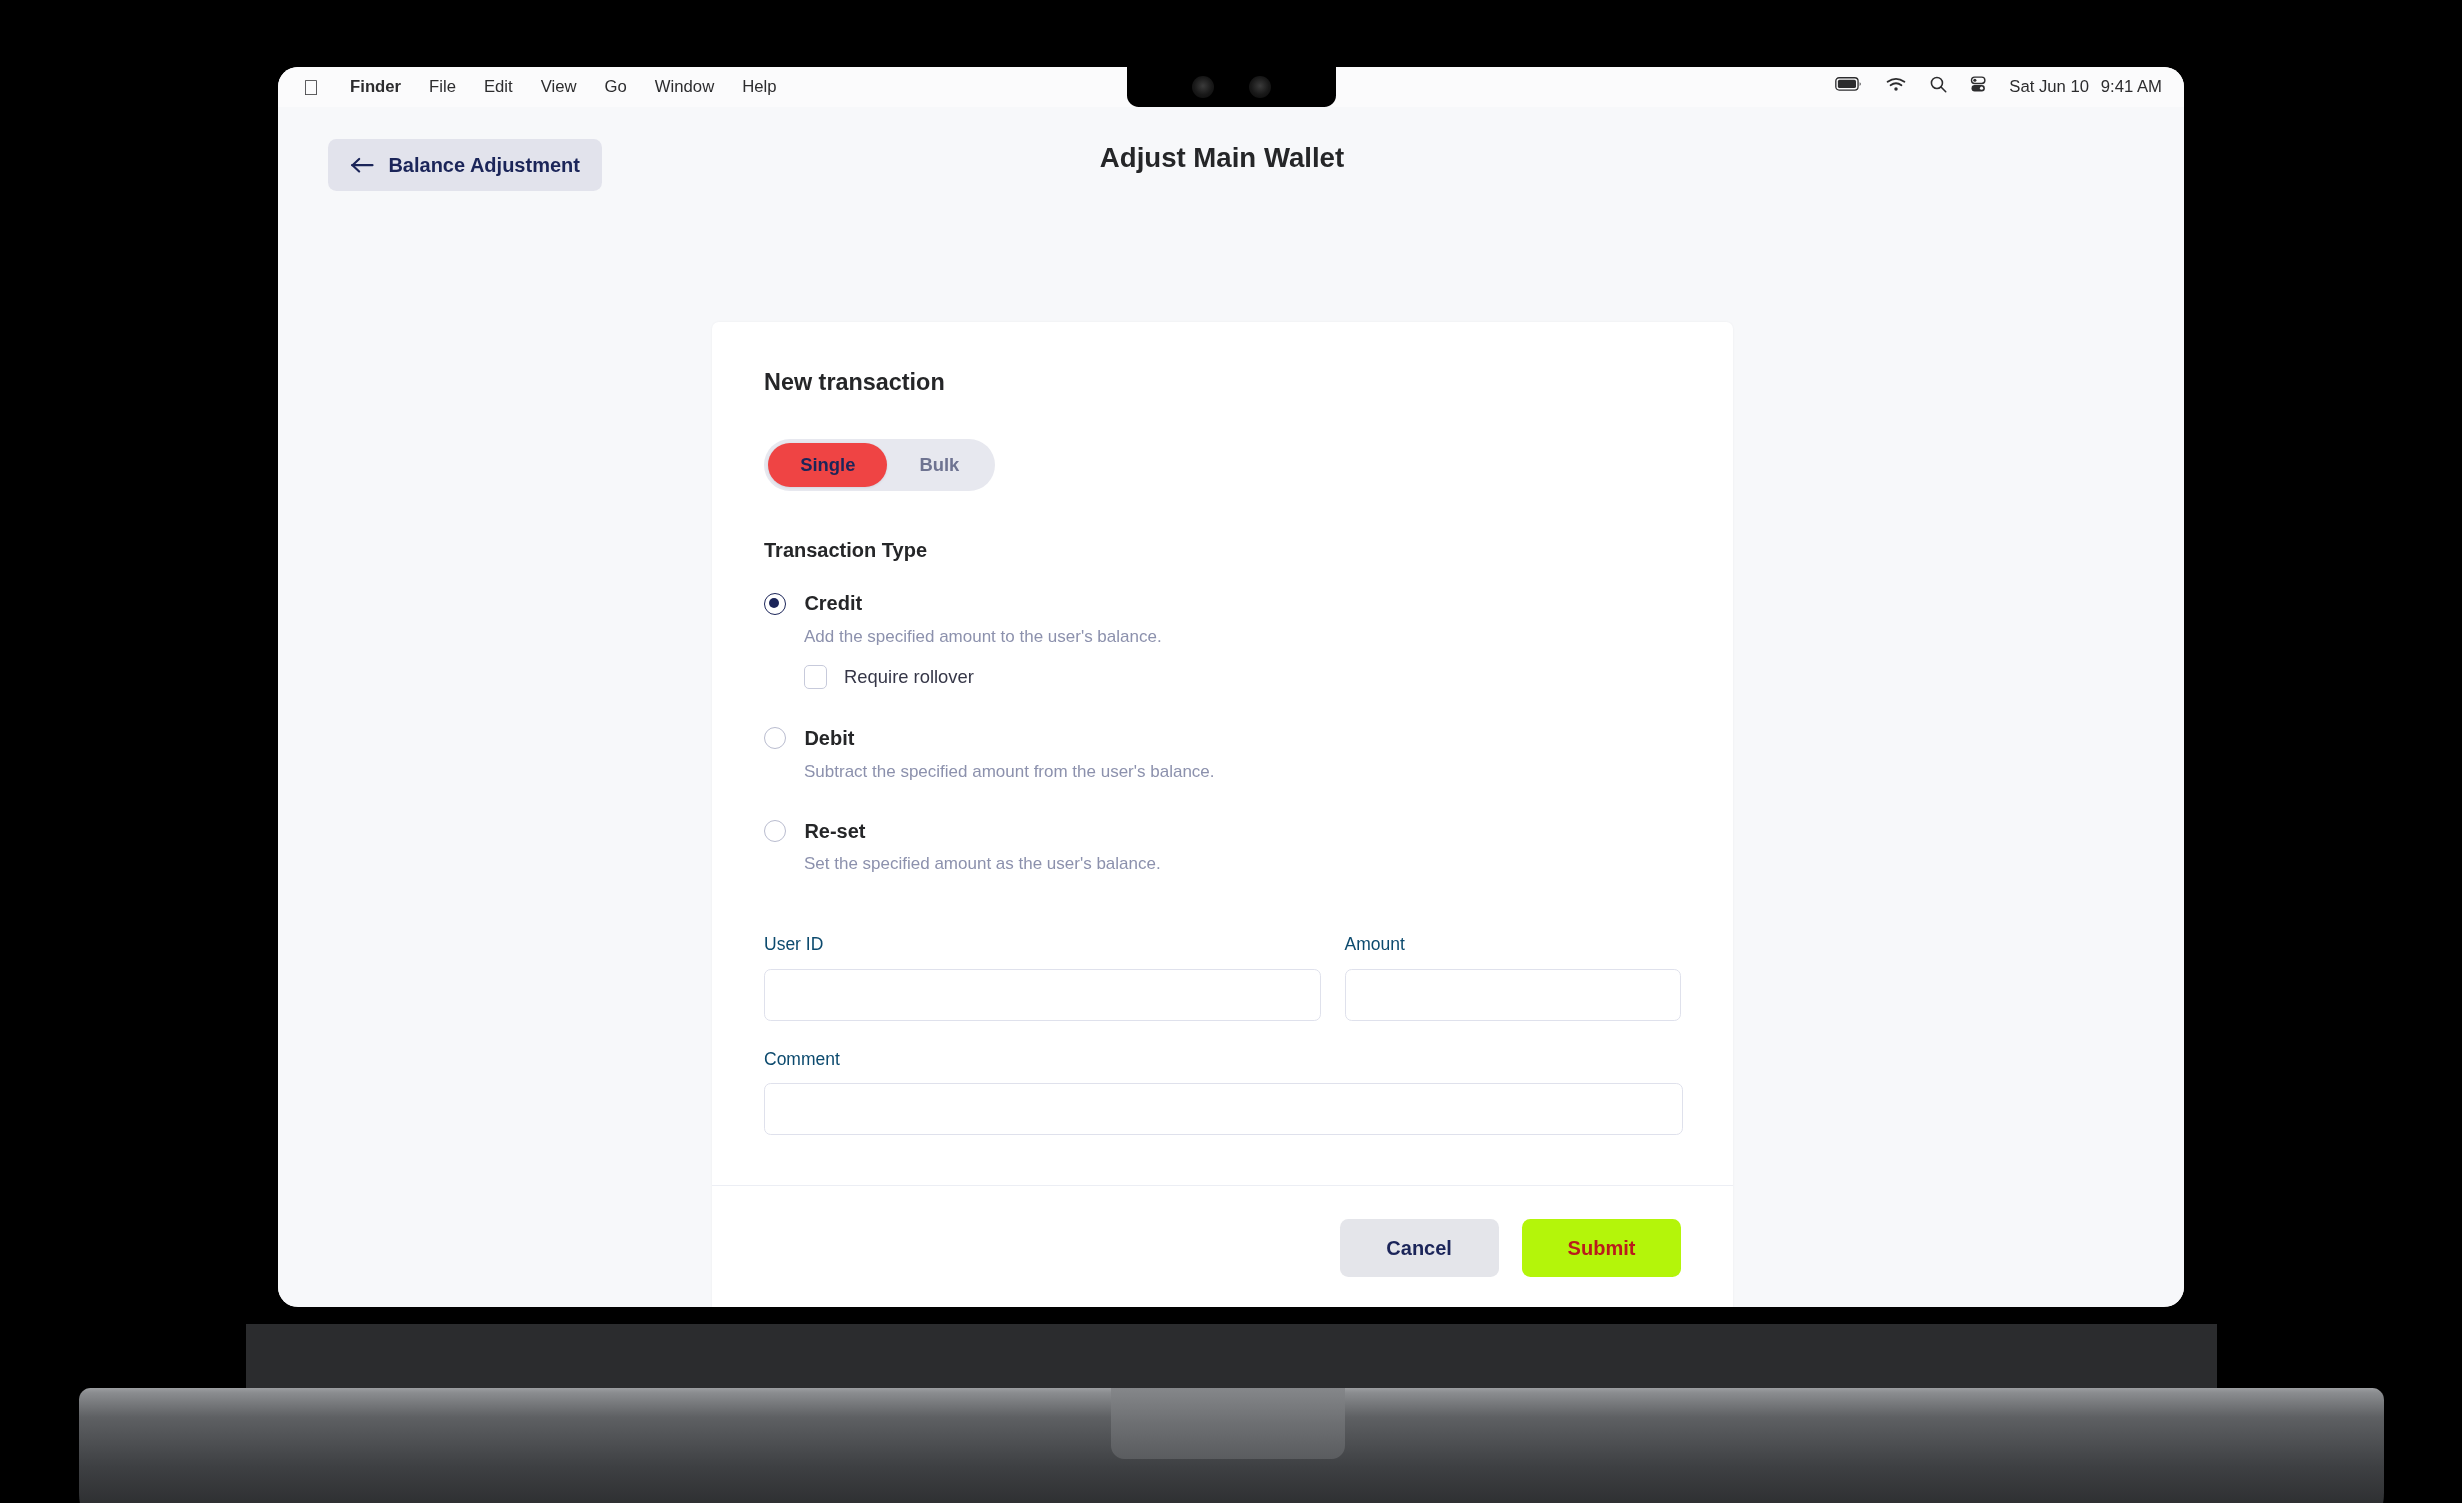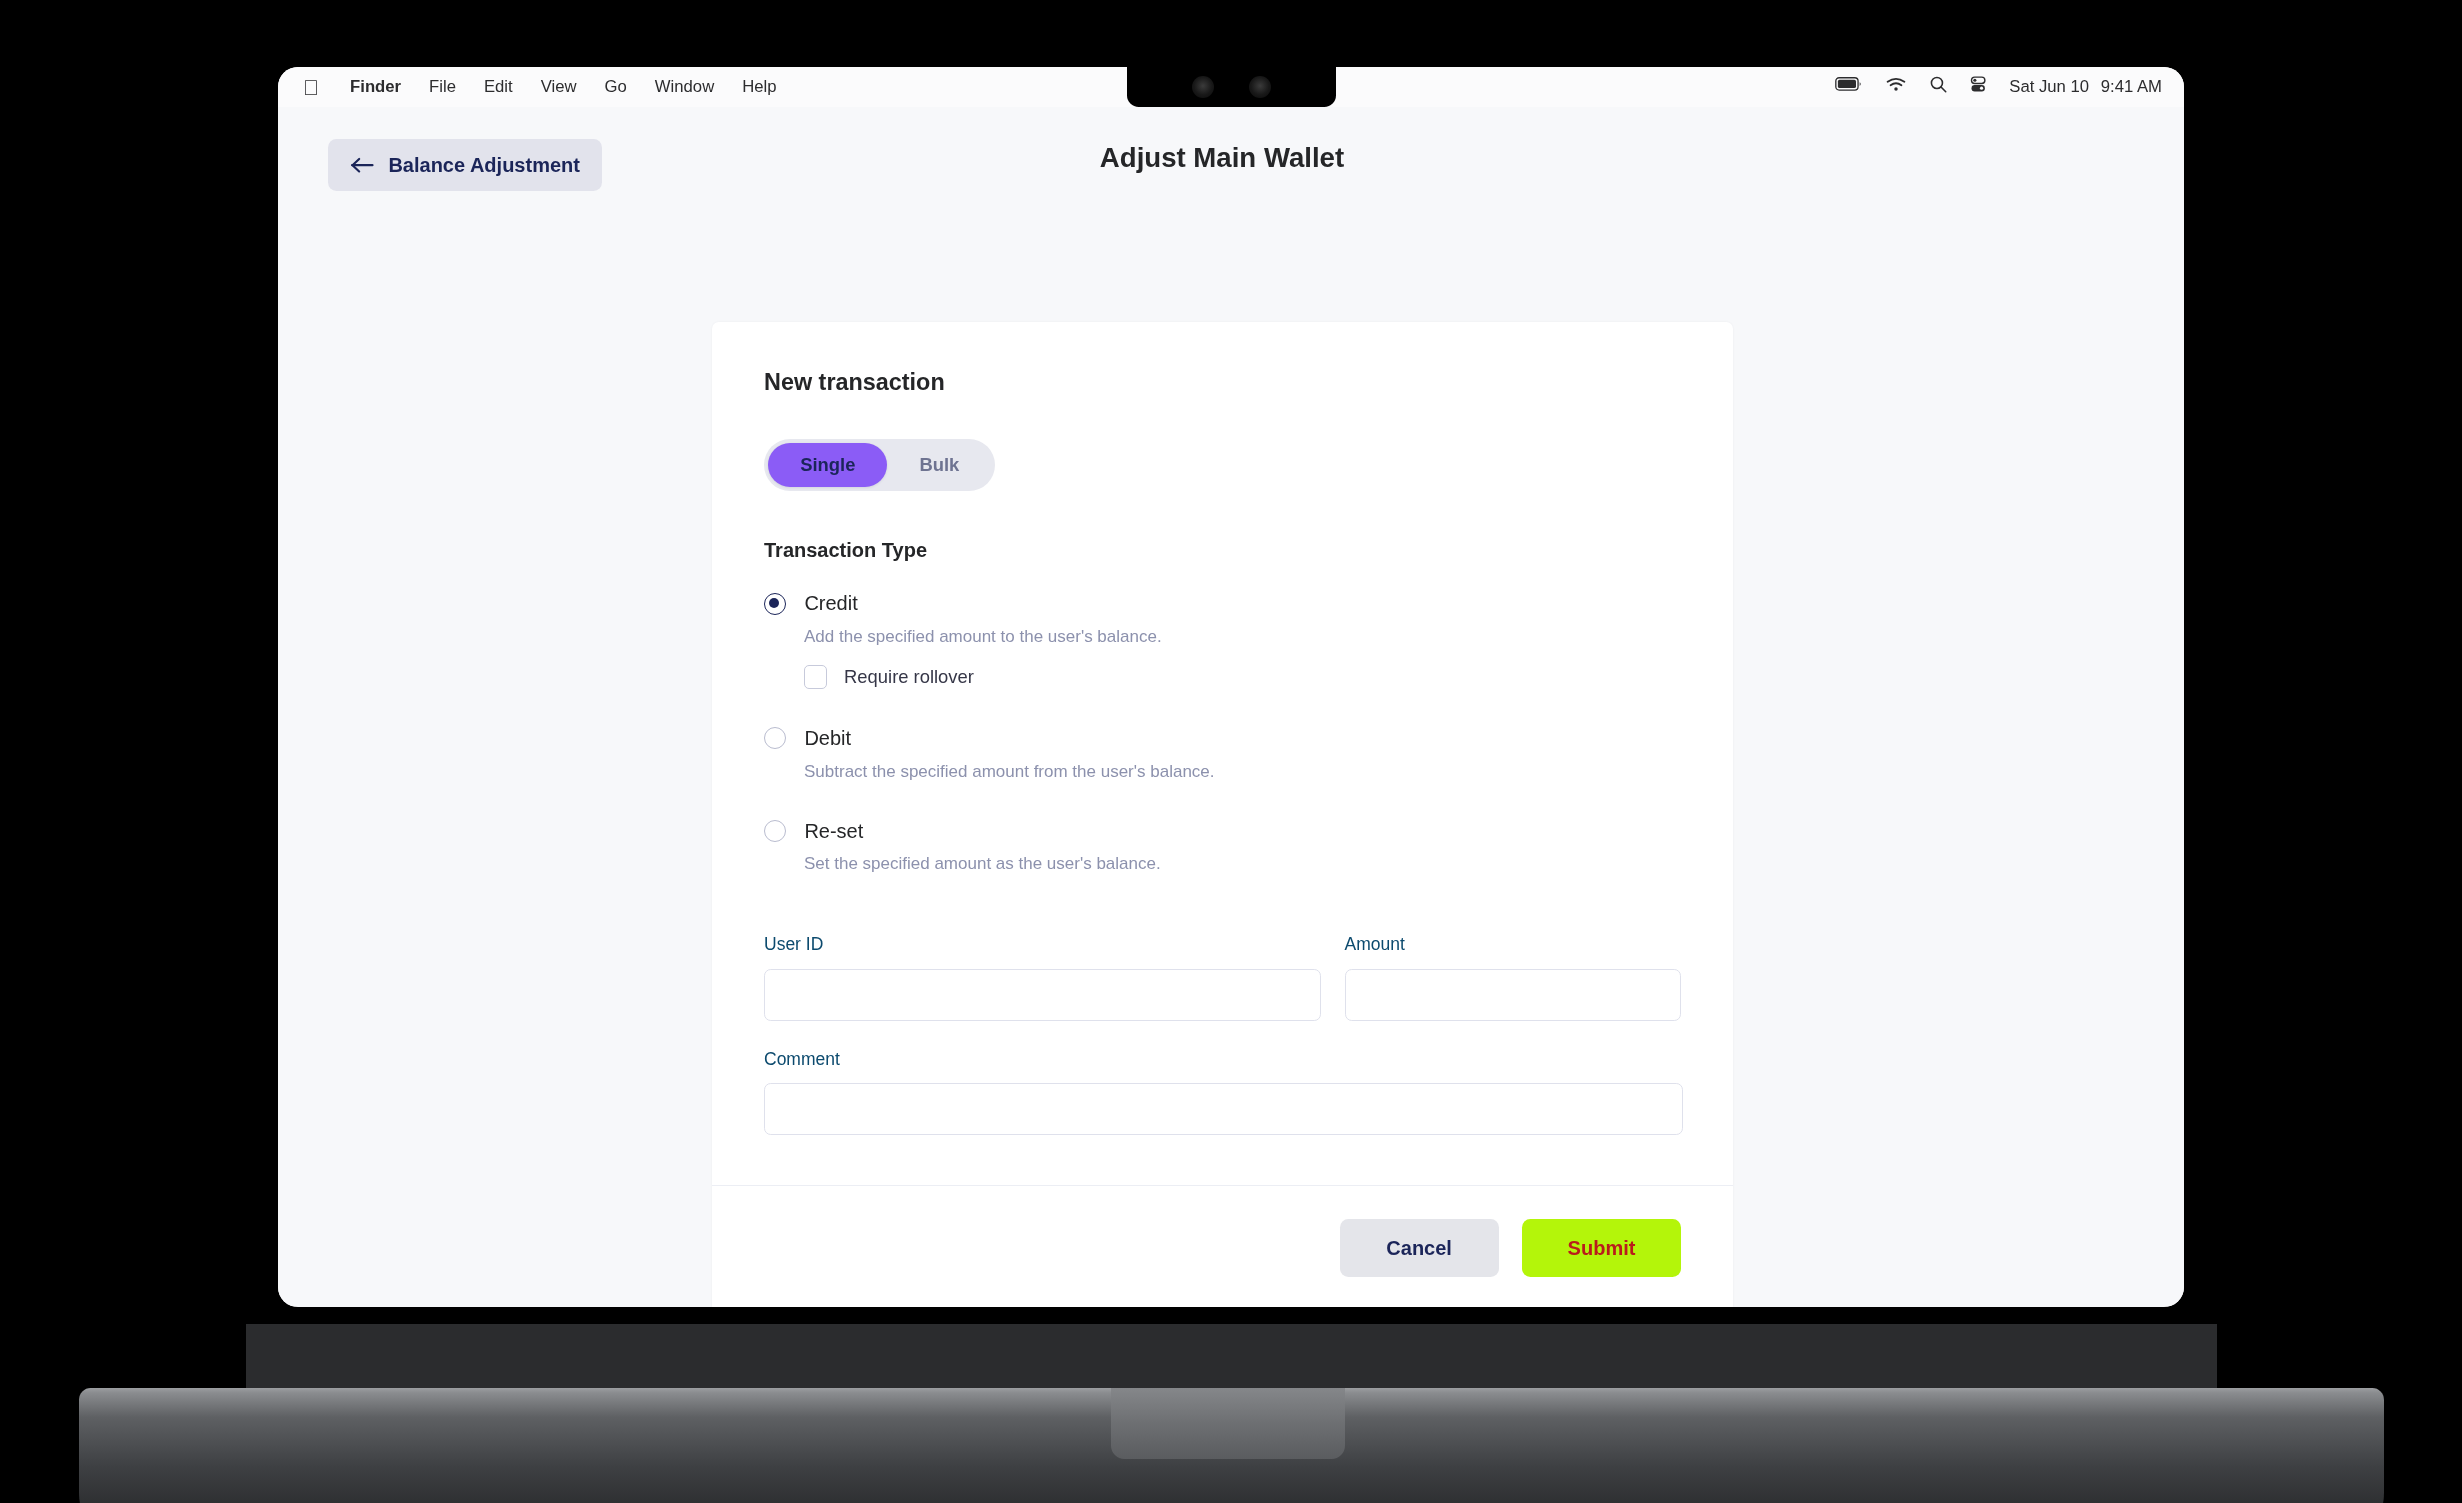--- a/index.html
+++ b/index.html
@@ -137,21 +137,21 @@
     margin-bottom: 48px;
   }
   .segment {
     font-size: 18.4px; font-weight: bold;
     padding: 11px 32px;
     border-radius: 834px;
     color: #6e7391;
     cursor: pointer; white-space: nowrap;
   }
   .segment.active {
-    background: #8b5cf6; color: #1b2559;
+    background: #ef4444; color: #1b2559;
     box-shadow: 0 0.8px 2.5px rgba(22,28,65,0.10);
   }
 
   #transaction-type-label {
     font-size: 20px; font-weight: bold; color: #252628;
     margin-bottom: 30px;
   }
 
   .radio-group { margin-bottom: 0; }
   .radio-option { margin-bottom: 28px; }
@@ -161,21 +161,21 @@
     width: 22px; height: 22px; border-radius: 50%;
     border: 1.7px solid #b9bccf; background: #ffffff;
     flex: none; position: relative; cursor: pointer;
   }
   .radio-mark.selected { border-color: #1b2559; }
   .radio-mark.selected::after {
     content: ""; position: absolute;
     left: 4.2px; top: 4.2px; width: 10px; height: 10px;
     border-radius: 50%; background: #1b2559;
   }
-  .radio-label { font-size: 20px; font-weight: normal; color: #252628; }
+  .radio-label { font-size: 20px; font-weight: bold; color: #252628; }
   .radio-desc {
     font-size: 17px; color: #8c91ad;
     margin-left: 40px; margin-top: 11.7px;
   }
 
   .checkbox-row {
     display: flex; align-items: center; gap: 16.7px;
     margin-left: 40px; margin-top: 18.4px;
   }
   .checkbox-mark {

